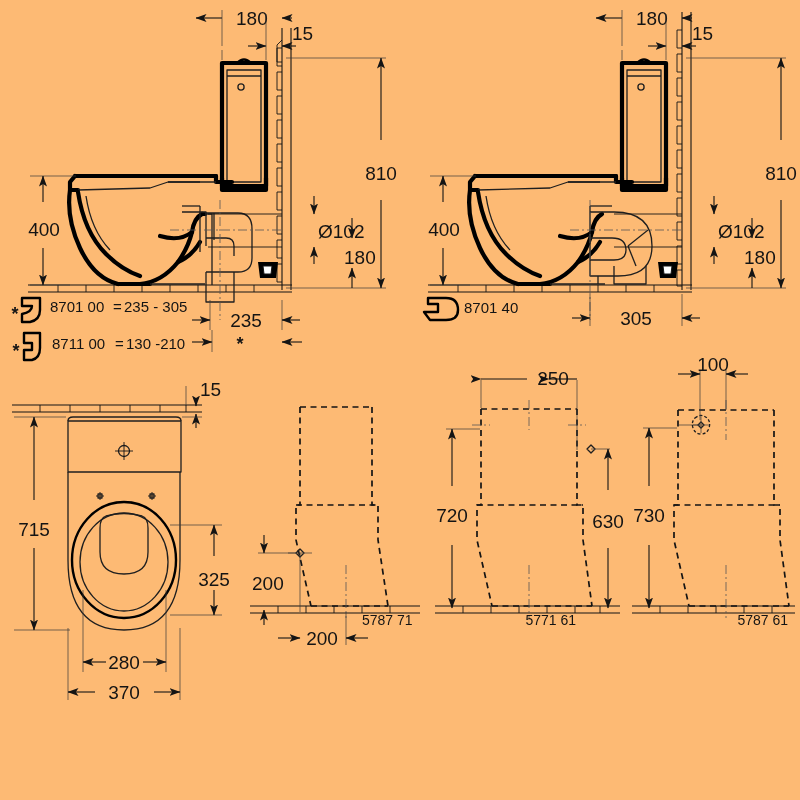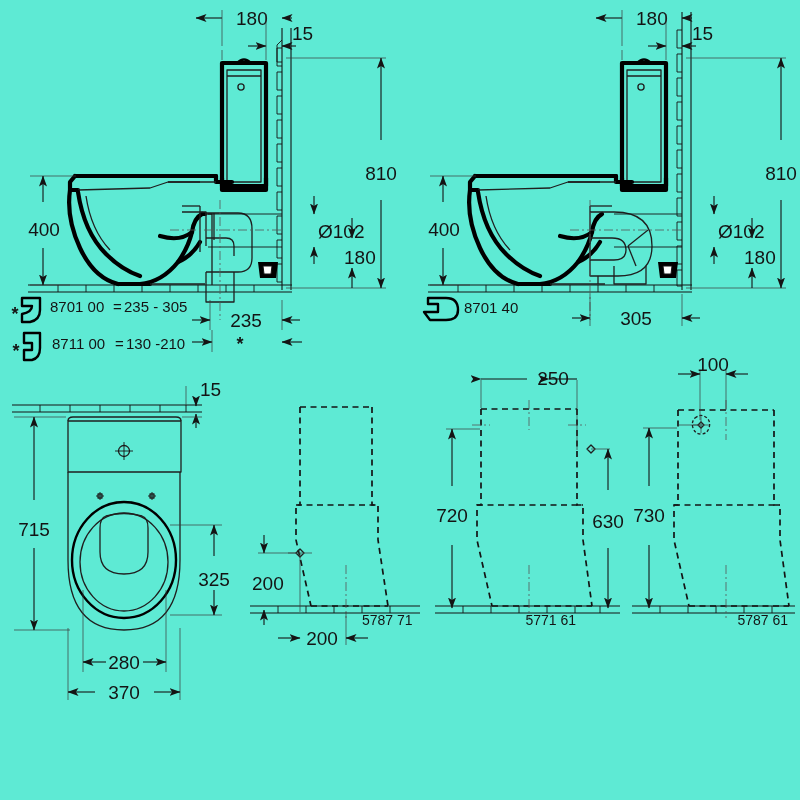--- a/index.html
+++ b/index.html
@@ -12,21 +12,21 @@
     width: 800px;
     height: 800px;
     font-family: "Liberation Sans", sans-serif;
     color: #1a1a1a;
     overflow: hidden;
   }
   #sheet {
     position: relative;
     width: 800px;
     height: 800px;
-    background: #5eead4;
+    background: #fdba74;
   }
   #sheet svg {
     position: absolute;
     top: 0;
     left: 0;
   }
   .dim-text {
     font-family: "Liberation Sans", sans-serif;
     font-size: 19px;
     fill: #141414;

